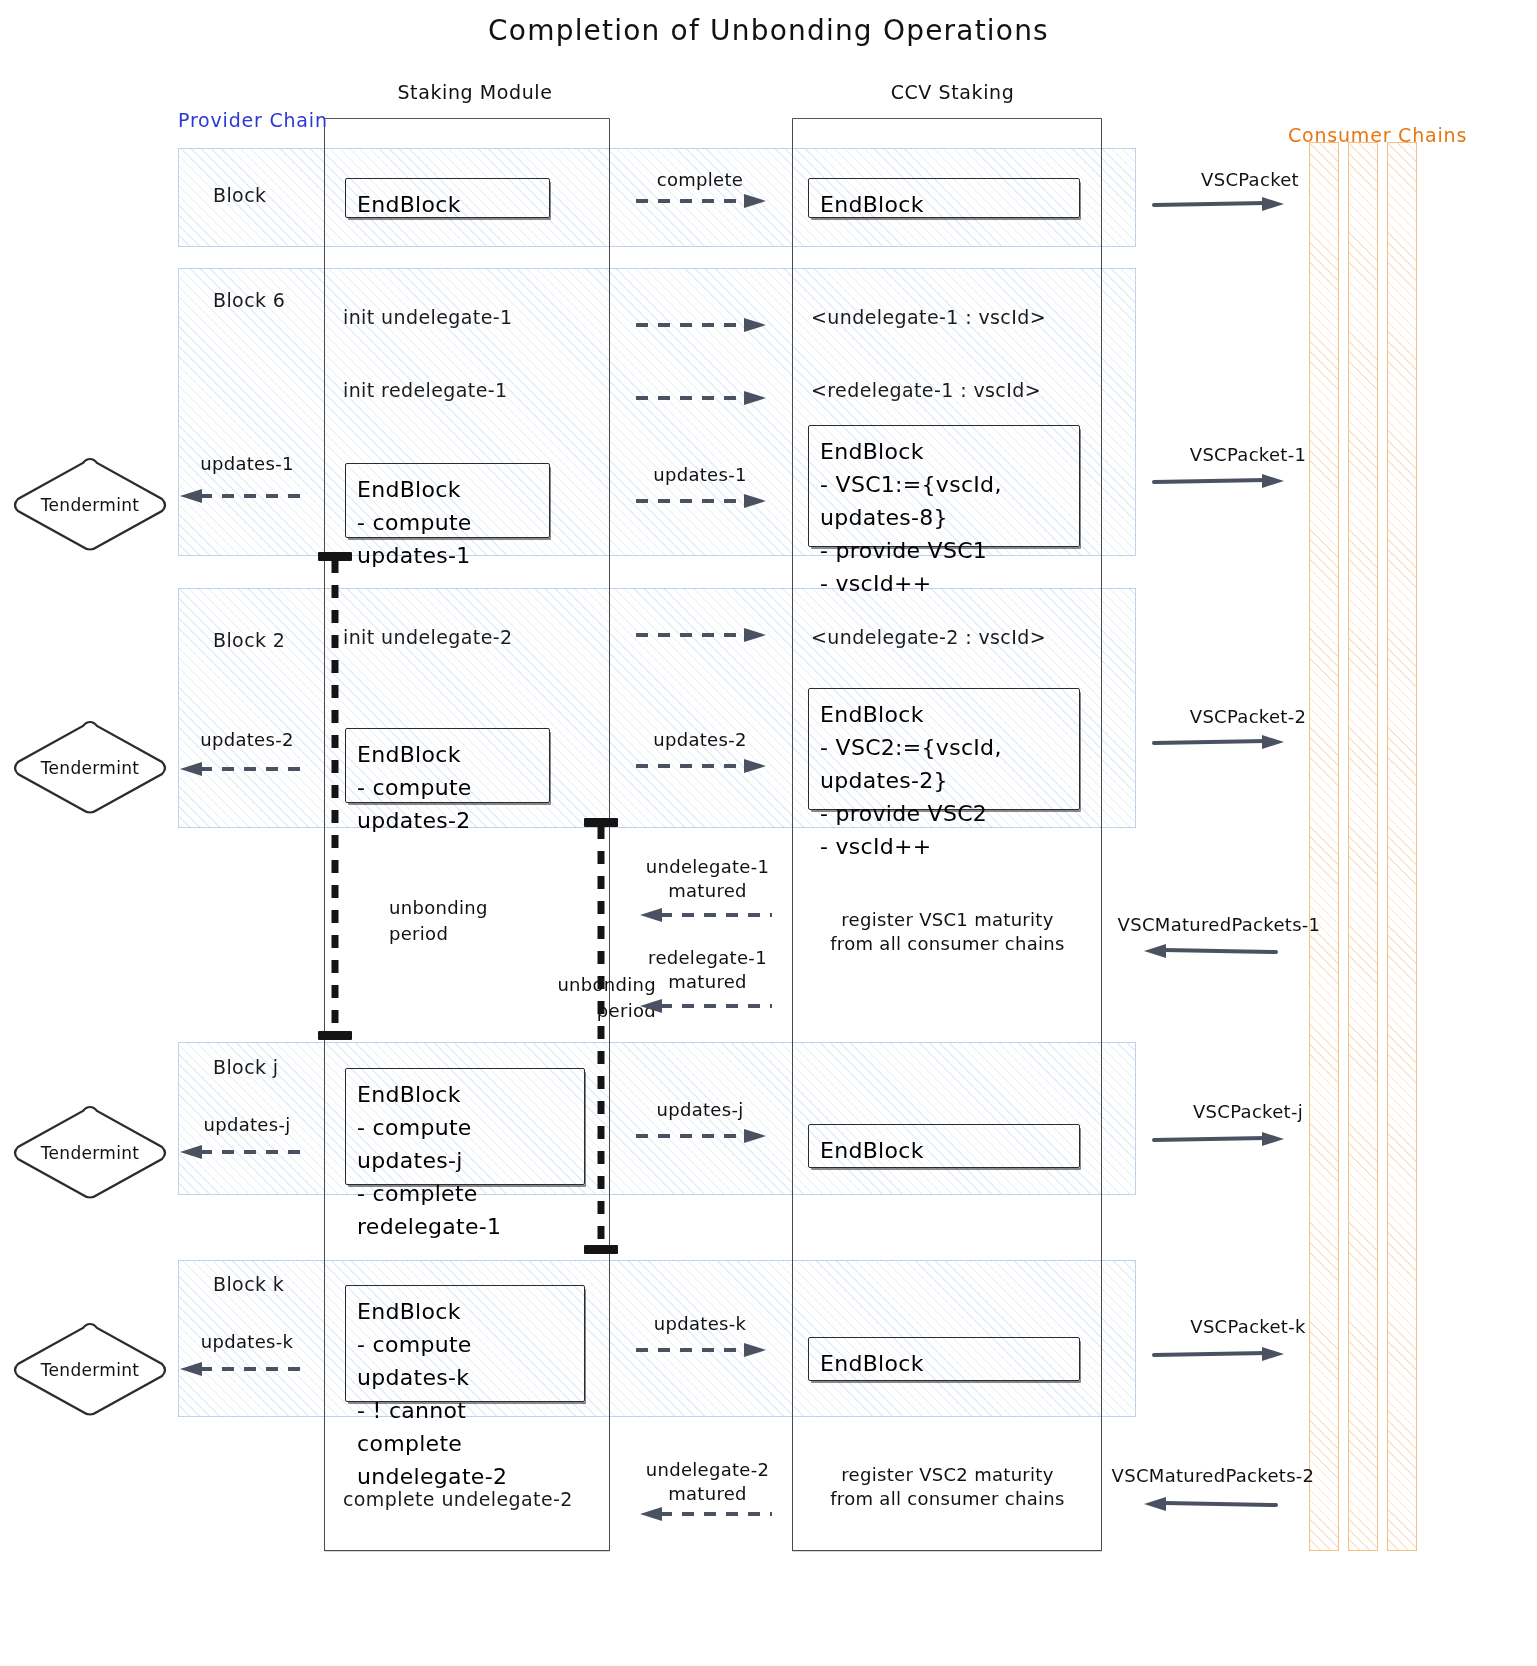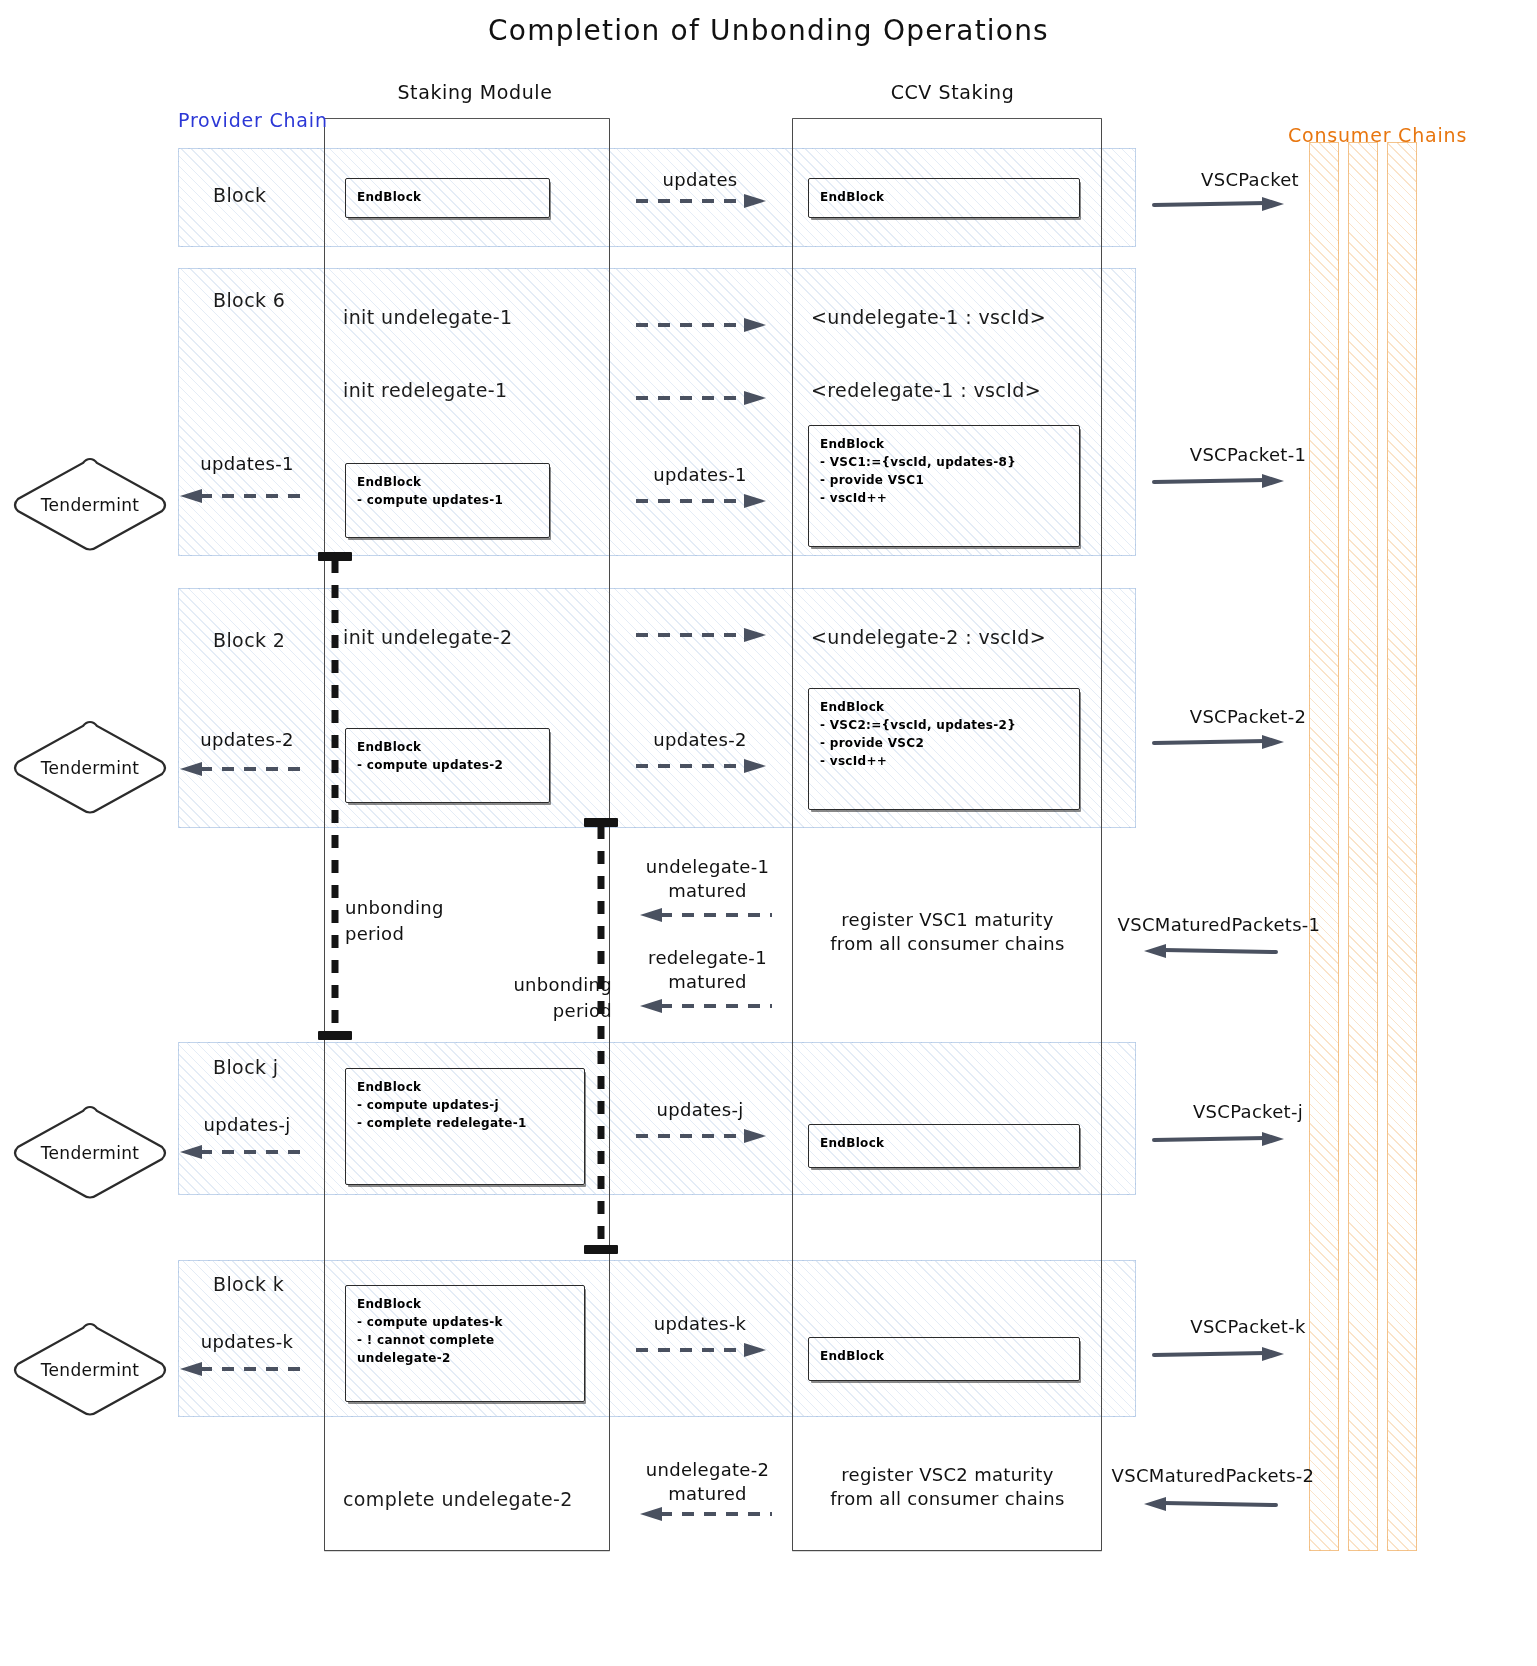--- a/index.html
+++ b/index.html
@@ -75,21 +75,21 @@
   }
   
   .note{
     border:1.8px solid #2b2b2b;
     box-sizing:border-box;
     background:transparent;
     padding:9px 11px;
     box-shadow:2px 3px 0 -1px rgba(40,40,40,.55);
     border-radius:2px;
   }
-  .note .l{display:block;font-size:12px;letter-spacing:.3px;line-height:1.5;font-weight:bold;}
+  .note .l{display:block;font-size:22px;letter-spacing:.3px;line-height:1.5;}
   .diamond-txt{
     position:absolute;left:0;right:0;top:50%;
     transform:translateY(-50%);
     text-align:center;font-size:17px;color:#111;letter-spacing:.3px;
   }
   
   .arrow svg{display:block;overflow:visible;}
   .lbl{font-size:18px;letter-spacing:.3px;color:#111;text-align:center;}
   .lbl2{font-size:18px;letter-spacing:.3px;color:#111;text-align:center;line-height:1.35;}
   
@@ -98,21 +98,21 @@
     position:absolute;left:50%;transform:translateX(-50%);
     width:34px;height:9px;background:#141414;border-radius:1px;
   }
   .ubrk .stem{
     position:absolute;left:50%;transform:translateX(-50%);
     width:7px;
     background:repeating-linear-gradient(to bottom,
       #141414 0px,#141414 13px,
       rgba(0,0,0,0) 13px, rgba(0,0,0,0) 25px);
   }
-  .ubrk-label{font-size:18px;color:#111;line-height:1.45;letter-spacing:.3px;}
+  .ubrk-label{font-size:18px;color:#111;line-height:1.45;letter-spacing:.3px;margin-left:44px;}
 </style>
 </head>
 <body>
 
 <div id="stage">
 
   <div class="abs txt" id="title">Completion of Unbonding Operations</div>
 
   <div class="abs band" style="left:178px;top:148px;width:958px;height:99px;"></div>
   <div class="abs band" style="left:178px;top:268px;width:958px;height:288px;"></div>
@@ -132,21 +132,21 @@
   <div class="abs cbar" style="left:1309px;top:142px;width:30px;height:1409px;"></div>
   <div class="abs cbar" style="left:1348px;top:142px;width:30px;height:1409px;"></div>
   <div class="abs cbar" style="left:1387px;top:142px;width:30px;height:1409px;"></div>
 
   <div class="abs txt" style="left:213px;top:183px;">Block</div>
 
   <div class="abs note" style="left:345px;top:178px;width:205px;height:40px;">
     <span class="l">EndBlock</span>
   </div>
 
-  <div class="abs lbl txt" style="left:630px;top:168px;width:140px;">updates</div>
+  <div class="abs lbl txt" style="left:630px;top:168px;width:140px;">complete</div>
   <div class="abs arrow" style="left:634px;top:192px;">
     <svg width="136" height="18" viewBox="0 0 136 18">
       <line x1="2" y1="9" x2="112" y2="9" stroke="#4a5160" stroke-width="4" stroke-dasharray="12,10" stroke-linecap="butt"></line>
       <path d="M110 2 L132 9 L110 16 Z" fill="#4a5160"></path>
     </svg>
   </div>
 
   <div class="abs note" style="left:808px;top:178px;width:272px;height:40px;">
     <span class="l">EndBlock</span>
   </div>

